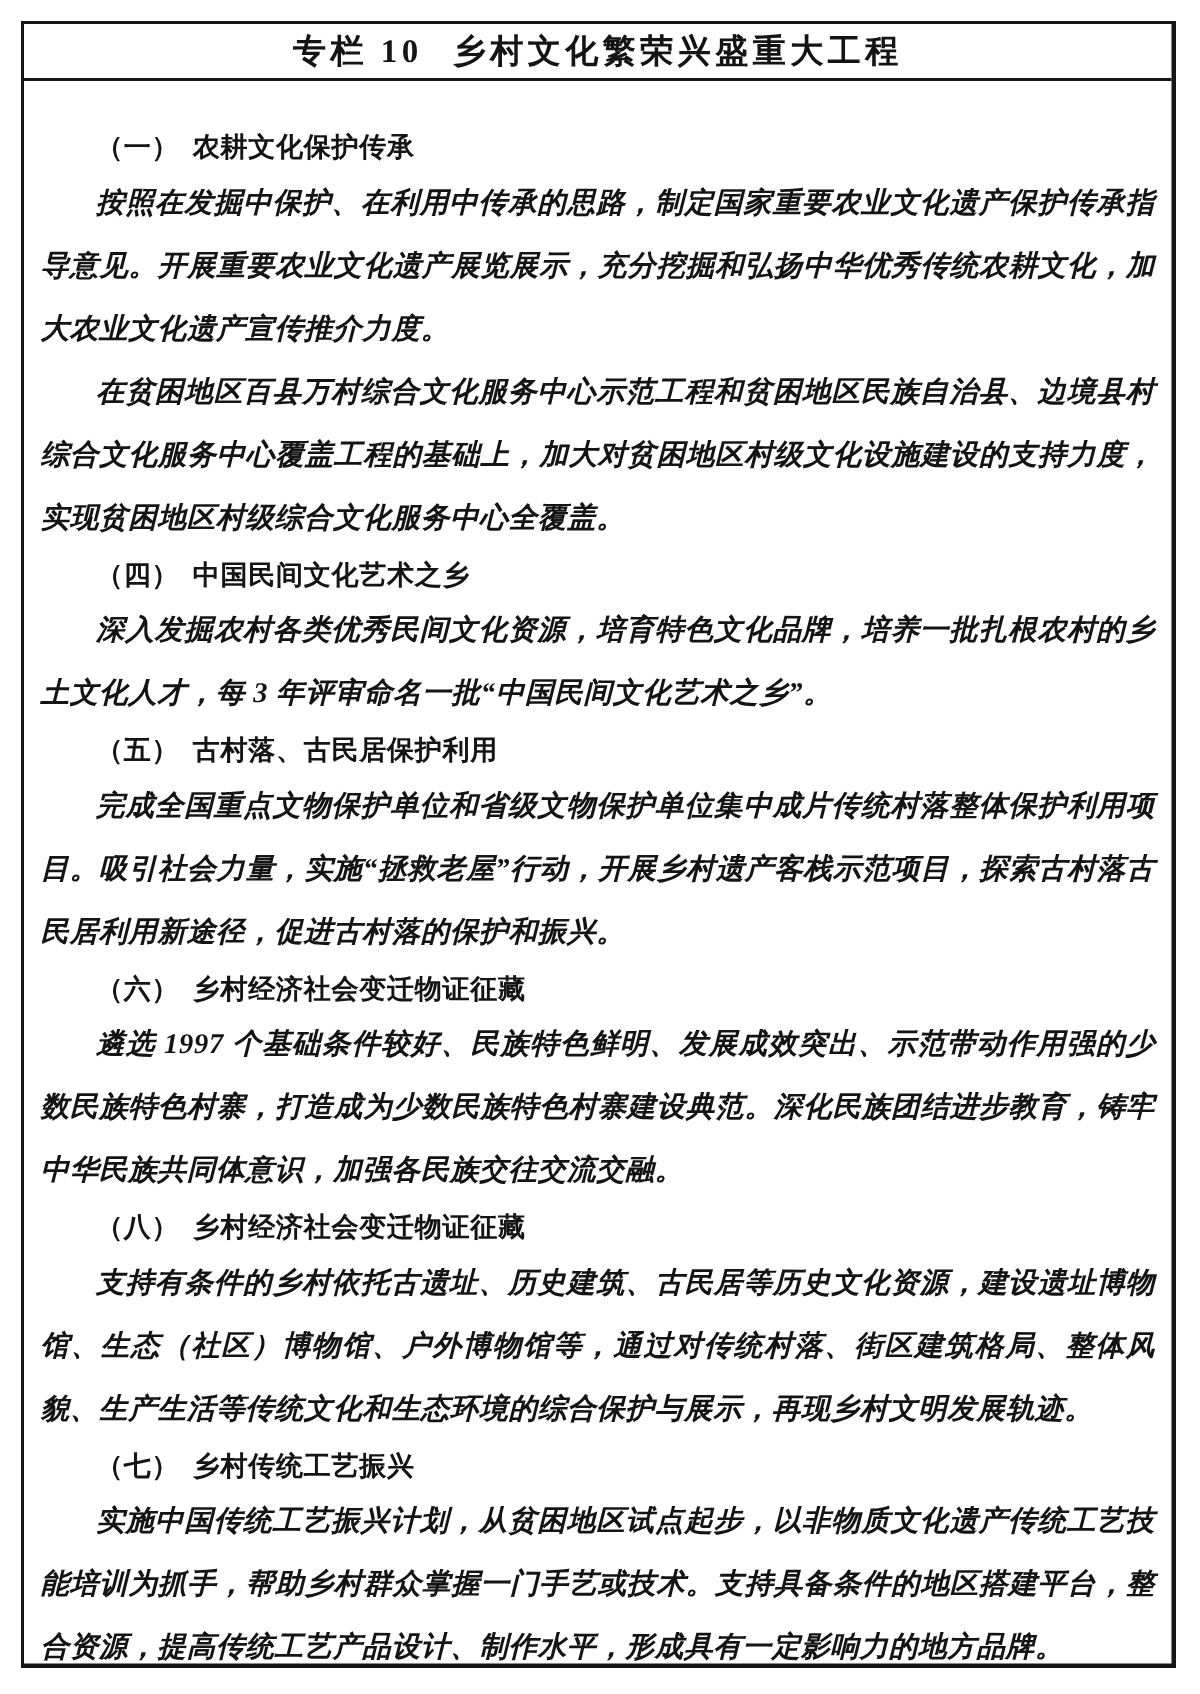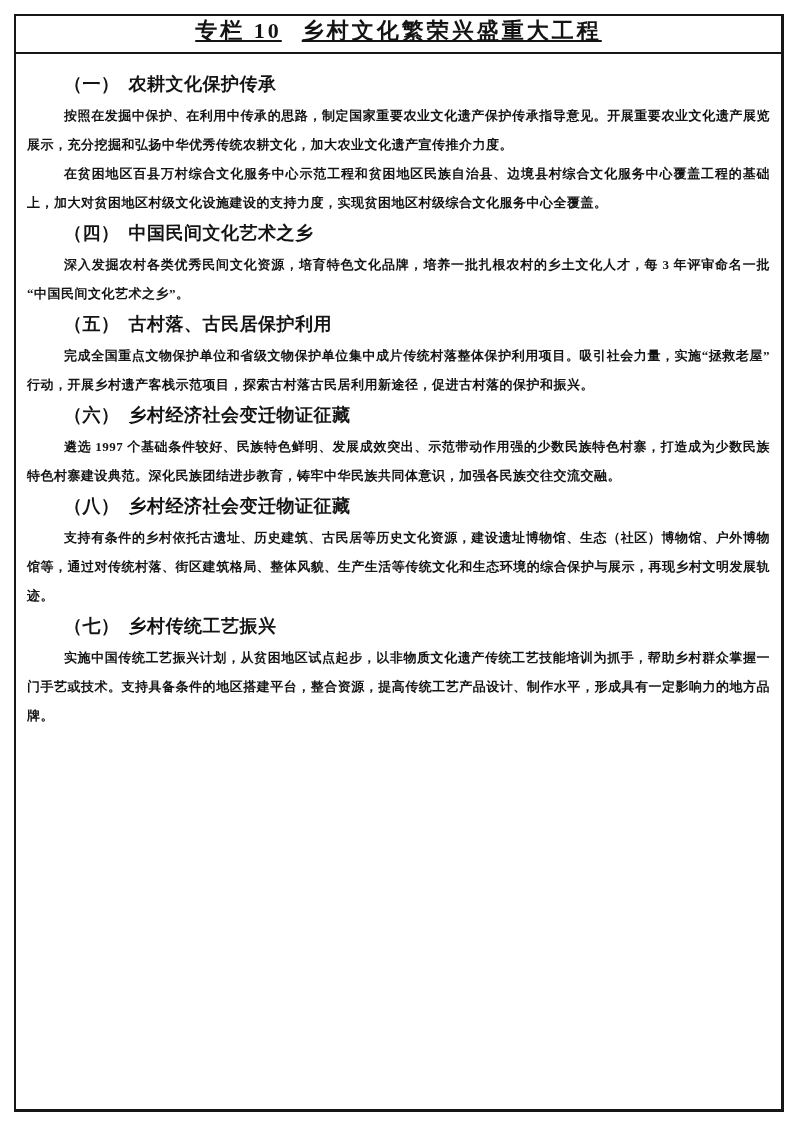--- a/index.html
+++ b/index.html
@@ -17,48 +17,49 @@
     width: 770px; height: 1098px;
     border: 2px solid #161616;
     border-right-width: 3px;
     border-bottom-width: 3px;
     background: #ffffff;
   }
   .panel-header {
     height: 38px;
     border-bottom: 2px solid #161616;
     display: flex;
+    align-items: center;
     justify-content: center;
     font-size: 22px;
     font-weight: 700;
     letter-spacing: 3px;
     white-space: nowrap;
-    text-decoration: underline;
   }
   .panel-header .title-label { margin-right: 20px; }
   .panel-body {
-    padding: 14px 11px 0 11px;
+    padding: 28px 11px 0 11px;
   }
   .sec-heading {
     font-size: 18px;
     font-weight: 700;
     line-height: 33px;
     padding-left: 37px;
     letter-spacing: 0.5px;
     white-space: nowrap;
   }
   .sec-heading .sec-number { margin-right: 9px; }
   .sec-para {
-    font-size: 13px;
+    font-size: 19px;
     font-weight: 700;
-    line-height: 29px;
+    line-height: 42px;
     letter-spacing: 0.5px;
     text-align: justify;
     text-justify: inter-character;
     text-indent: 37px;
+    font-style: italic;
   }
 </style>
 </head>
 <body>
 
 <div class="panel">
   <div class="panel-header">
     <span class="title-label">专栏 10</span>
     <span class="title-text">乡村文化繁荣兴盛重大工程</span>
   </div>

